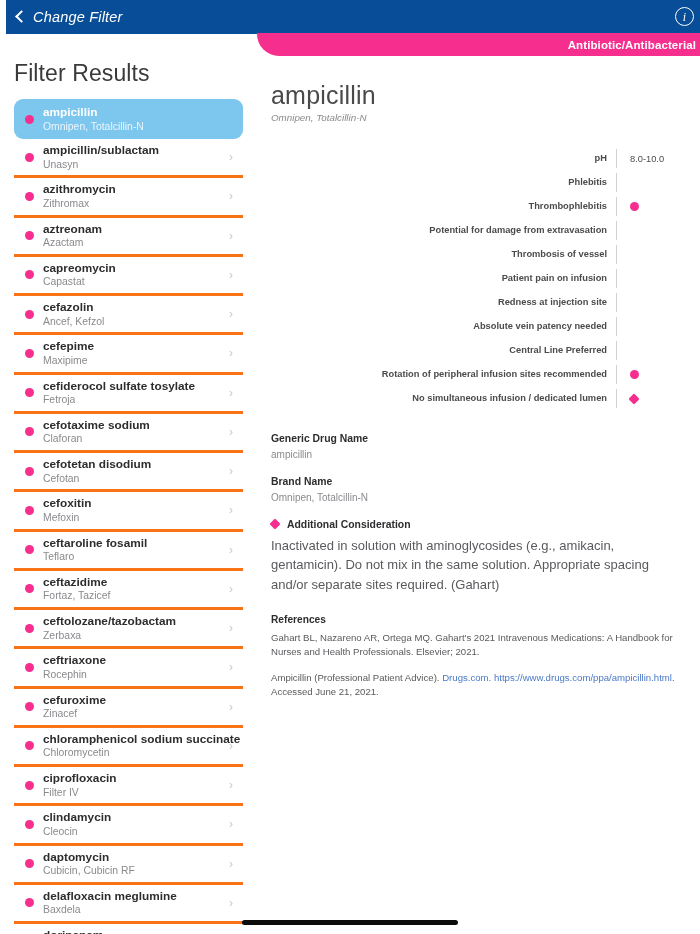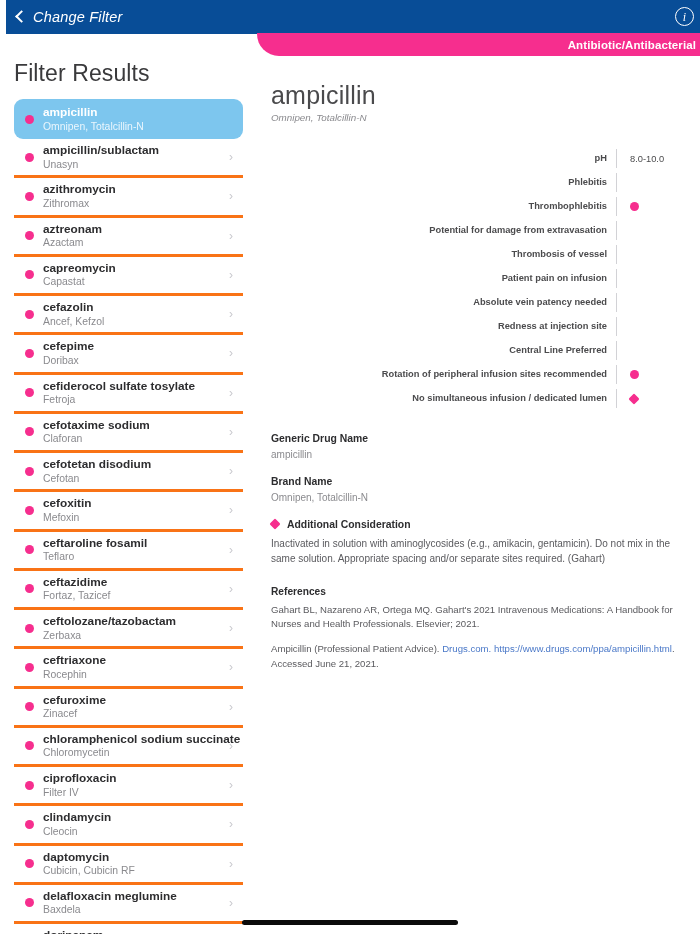--- a/index.html
+++ b/index.html
@@ -236,21 +236,21 @@
     align-items: center;
     gap: 8px;
     margin: 4px 0 6px 0;
   }
   .consider-head .label {
     font-size: 10.4px;
     font-weight: bold;
     color: #2d2d2f;
   }
   .consider-body {
-    font-size: 10px;
+    font-size: 13px;
     color: #5a5a5e;
     line-height: 1.5;
     max-width: 400px;
   }
   .ref-head {
     font-size: 10.2px;
     font-weight: bold;
     color: #2d2d2f;
     margin: 20px 0 6px 0;
   }
@@ -338,21 +338,21 @@
           <div class="drug-text">
             <div class="drug-generic">cefazolin</div>
             <div class="drug-brand">Ancef, Kefzol</div>
           </div>
           <span class="chev-right">›</span>
         </div>
         <div class="drug-item">
           <span class="bullet"></span>
           <div class="drug-text">
             <div class="drug-generic">cefepime</div>
-            <div class="drug-brand">Doribax</div>
+            <div class="drug-brand">Maxipime</div>
           </div>
           <span class="chev-right">›</span>
         </div>
         <div class="drug-item">
           <span class="bullet"></span>
           <div class="drug-text">
             <div class="drug-generic">cefiderocol sulfate tosylate</div>
             <div class="drug-brand">Fetroja</div>
           </div>
           <span class="chev-right">›</span>
@@ -511,26 +511,26 @@
           <div class="attr-label">Thrombosis of vessel</div>
           <div class="attr-divider"></div>
           <div class="attr-value"></div>
         </div>
         <div class="attr-row">
           <div class="attr-label">Patient pain on infusion</div>
           <div class="attr-divider"></div>
           <div class="attr-value"></div>
         </div>
         <div class="attr-row">
+          <div class="attr-label">Redness at injection site</div>
+          <div class="attr-divider"></div>
+          <div class="attr-value"></div>
+        </div>
+        <div class="attr-row">
           <div class="attr-label">Absolute vein patency needed</div>
-          <div class="attr-divider"></div>
-          <div class="attr-value"></div>
-        </div>
-        <div class="attr-row">
-          <div class="attr-label">Redness at injection site</div>
           <div class="attr-divider"></div>
           <div class="attr-value"></div>
         </div>
         <div class="attr-row">
           <div class="attr-label">Central Line Preferred</div>
           <div class="attr-divider"></div>
           <div class="attr-value"></div>
         </div>
         <div class="attr-row">
           <div class="attr-label">Rotation of peripheral infusion sites recommended</div>

